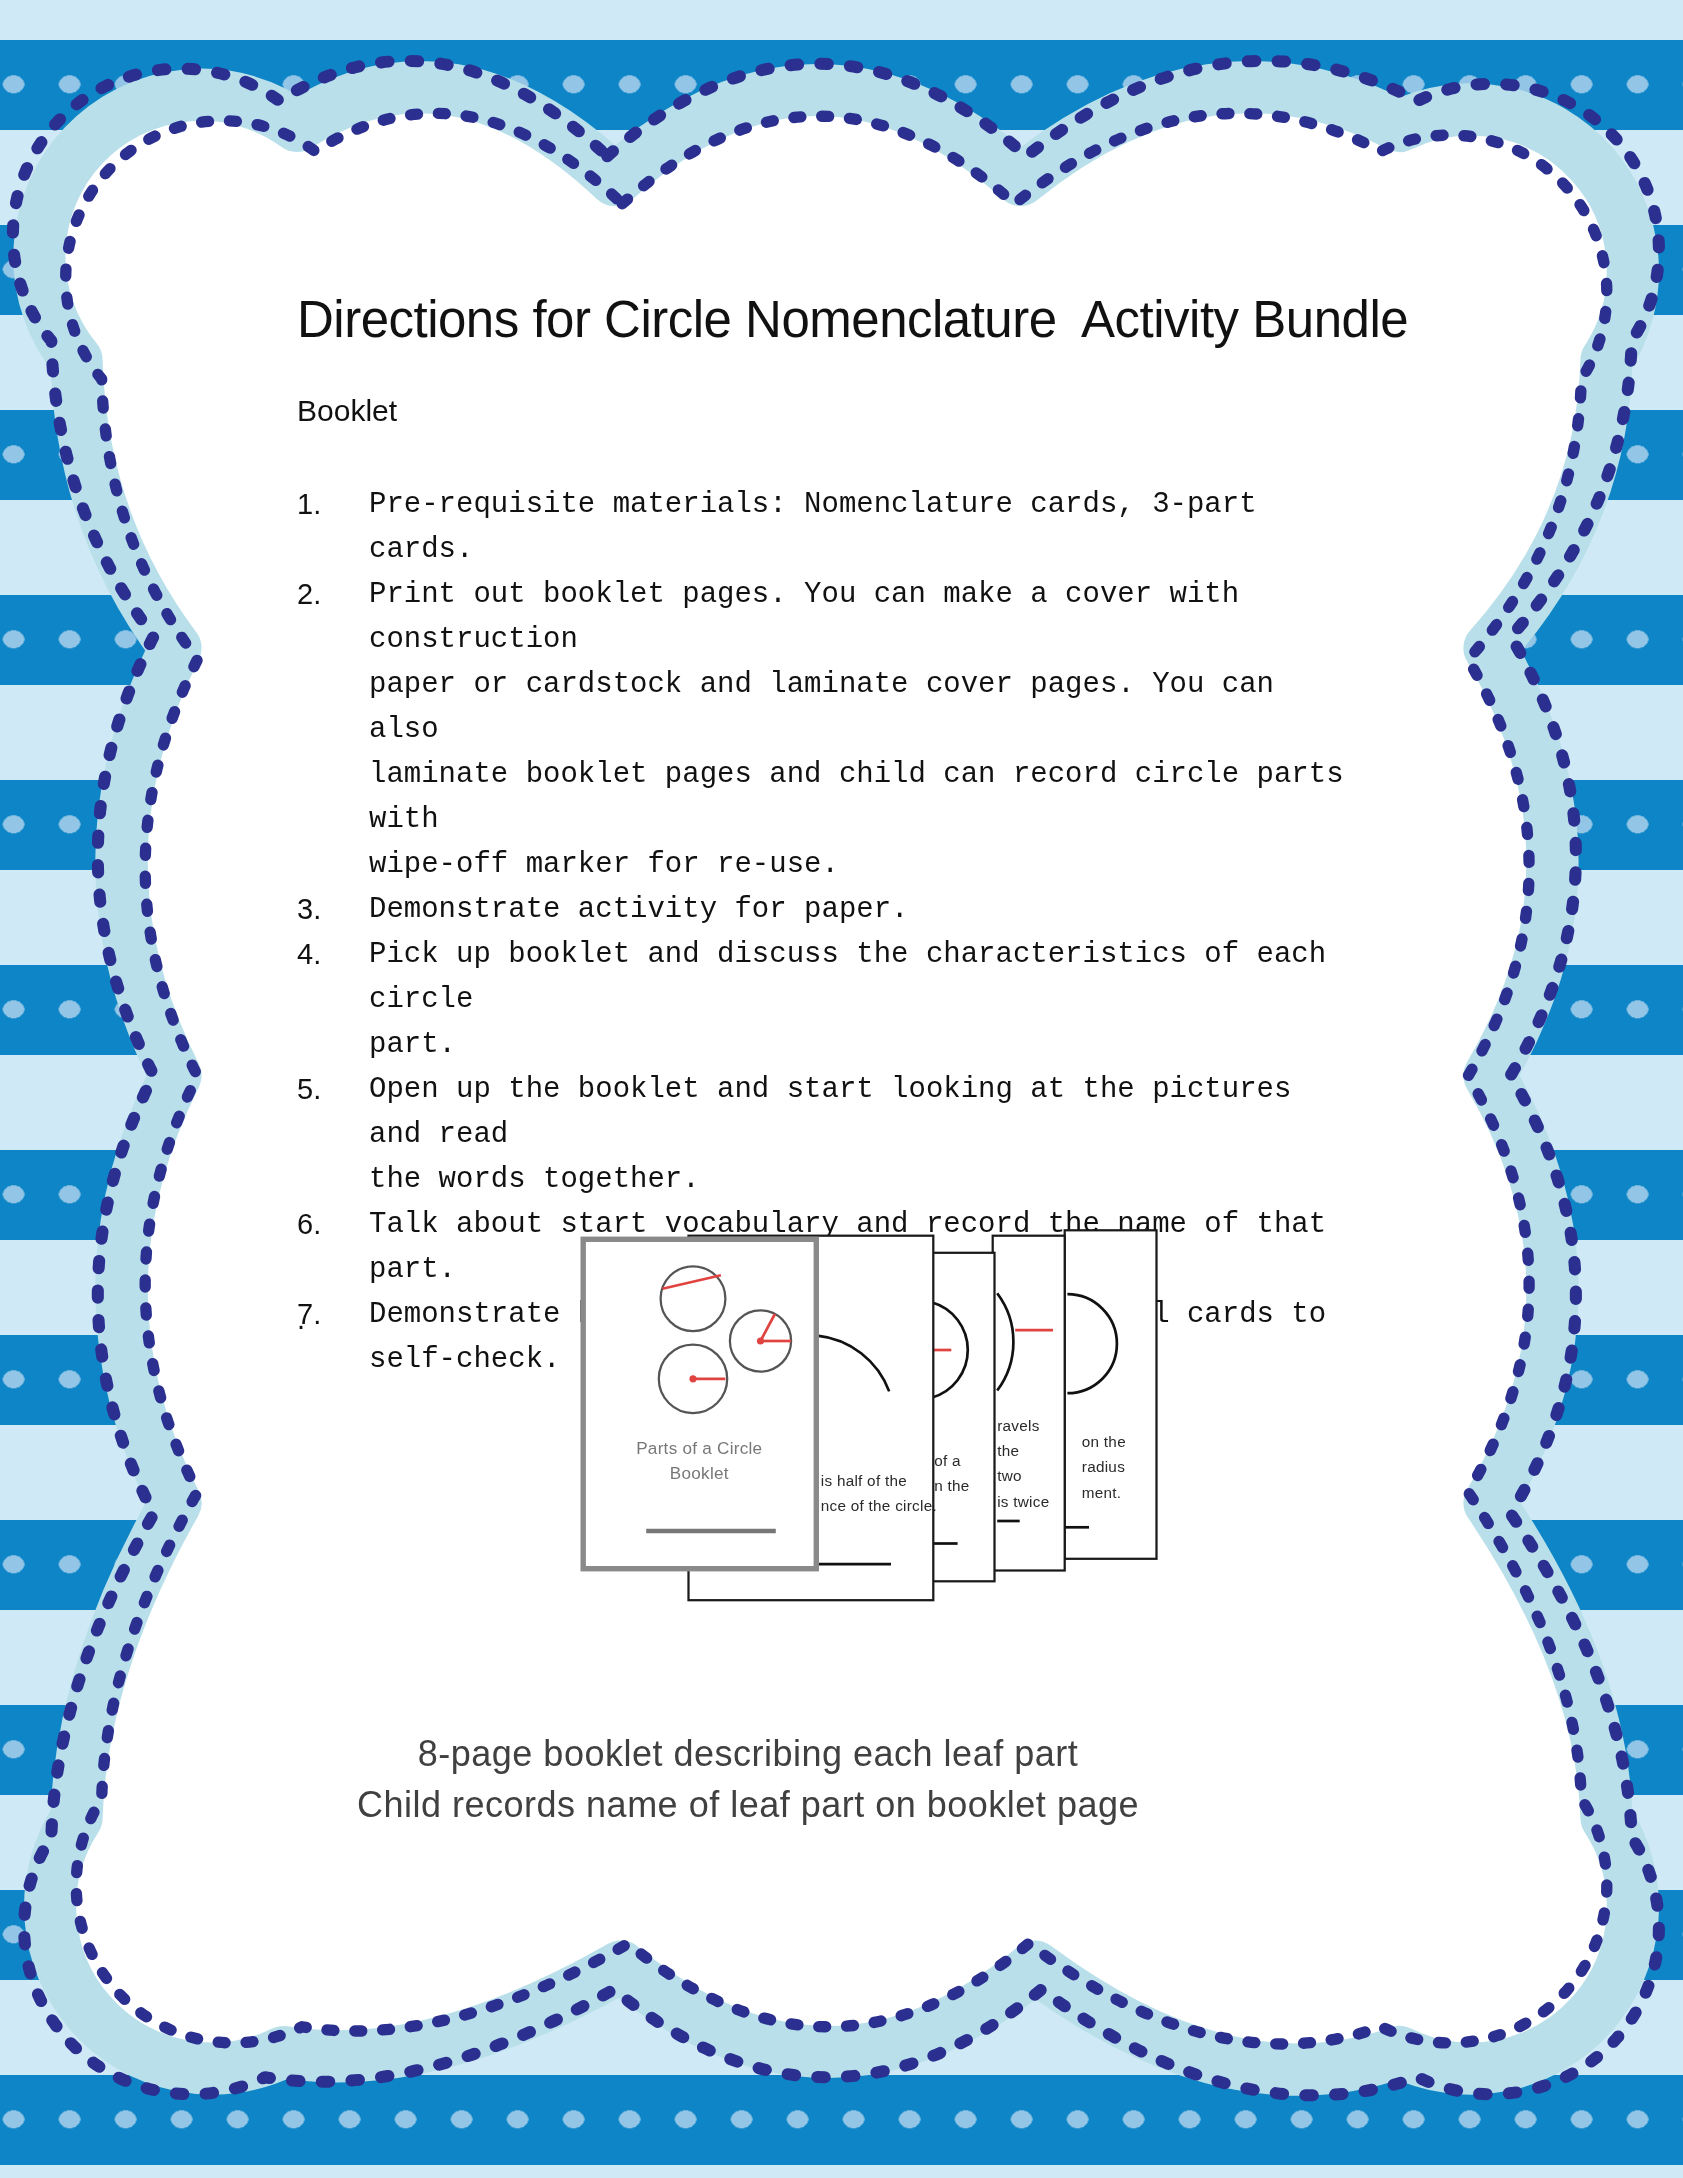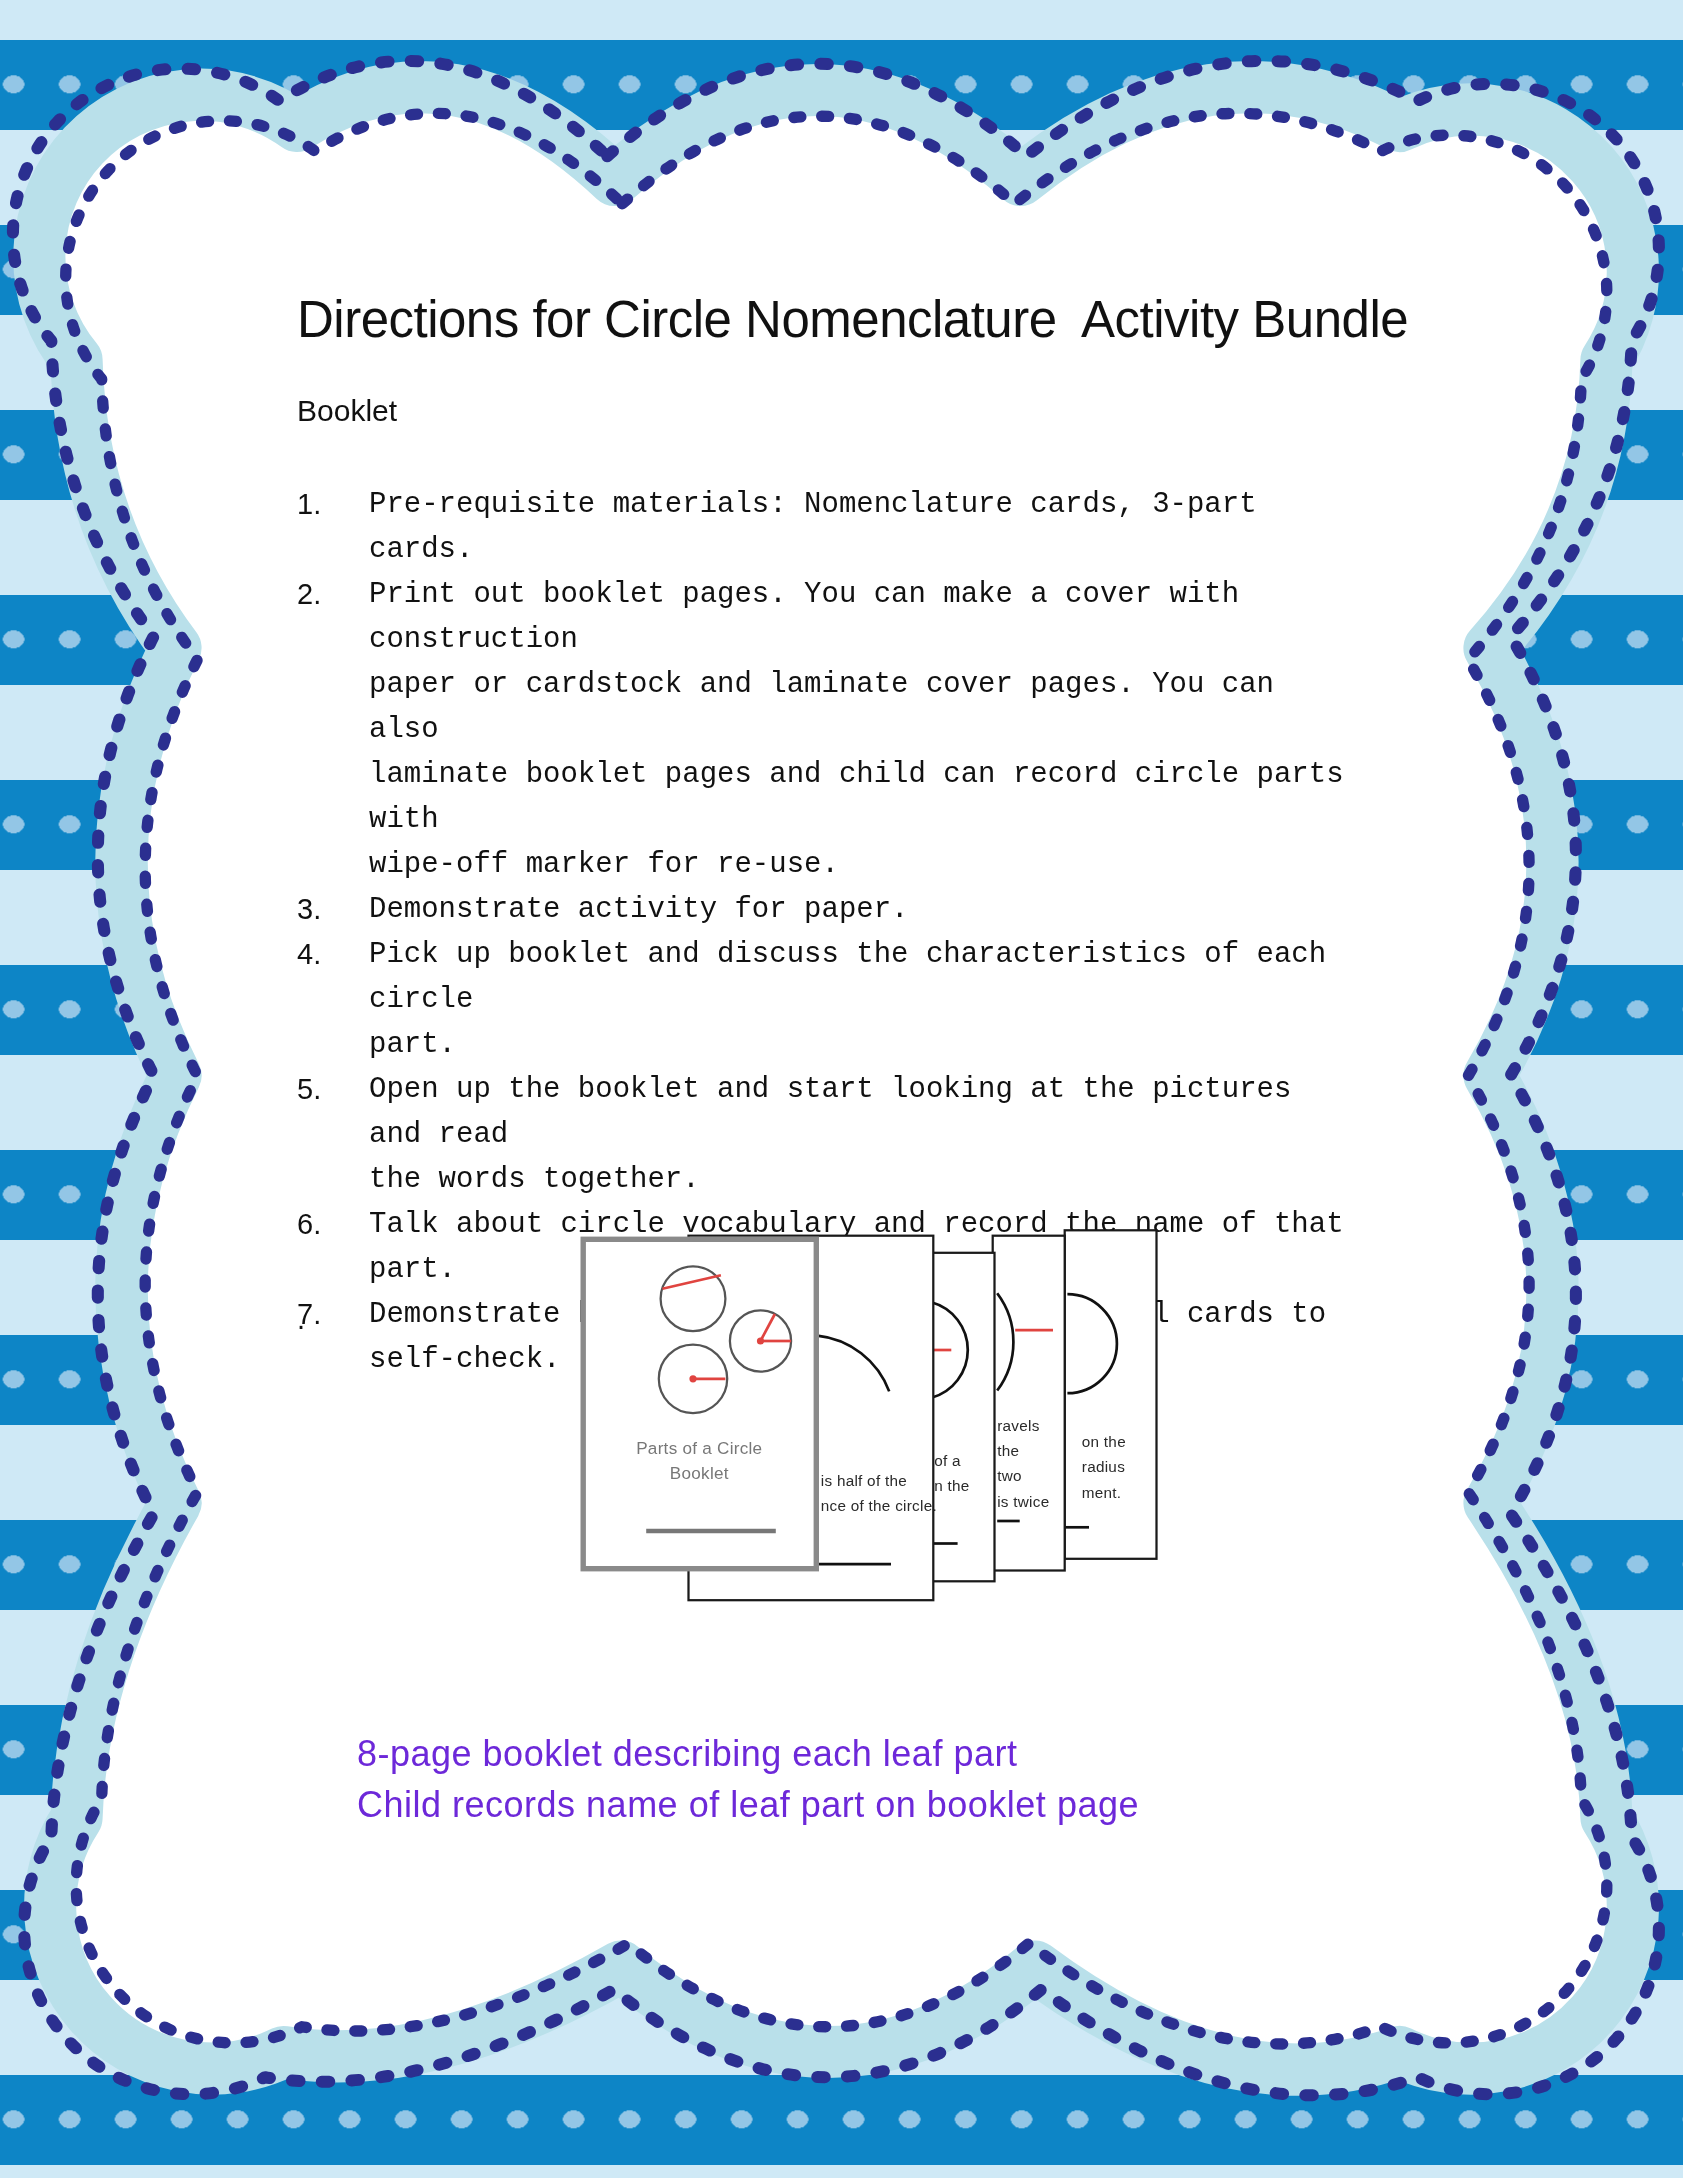--- a/index.html
+++ b/index.html
@@ -45,21 +45,21 @@
   .card{fill:#ffffff;stroke:#1a1a1a;stroke-width:2.5;}
   .card-front{fill:#ffffff;stroke:#8a8a8a;stroke-width:6;}
   .circle-outline{fill:none;stroke:#555555;stroke-width:2.5;}
   .arc{fill:none;stroke:#111111;stroke-width:3;}
   .redline{fill:none;stroke:var(--red);stroke-width:3;}
   .reddot{fill:var(--red);stroke:none;}
   .card-text{font-family:"Liberation Sans", sans-serif;font-size:17px;fill:#2a2a2a;letter-spacing:0.3px;}
   .card-title{font-family:"Liberation Sans", sans-serif;font-size:19px;fill:#777777;text-anchor:middle;letter-spacing:0.3px;}
   .write-line{fill:none;stroke:#111111;stroke-width:3;}
   .front-line{fill:none;stroke:#777777;stroke-width:5;}
-  #caption{left:357px;top:1728px;font-size:36px;line-height:51px;letter-spacing:0.5px;color:#6d28d9;}
+  #caption{left:357px;top:1728px;font-size:36px;line-height:51px;letter-spacing:0.5px;color:#404040;text-align:center;}
   #copyright{right:21.6px;top:2127px;font-size:38px;letter-spacing:-0.5px;color:#000000;}
 </style>
 </head>
 <body>
 
 <svg id="frame" width="1683" height="2178" viewBox="0 0 1870 2420">
   <defs>
     <path id="framePath" d="
       M 683 200
       Q 908 0 1134 200
@@ -115,21 +115,21 @@
       <span class="step-text">Pick up booklet and discuss the characteristics of each circle
 part.</span>
     </div>
     <div class="step">
       <span class="step-num">5.</span>
       <span class="step-text">Open up the booklet and start looking at the pictures and read
 the words together.</span>
     </div>
     <div class="step">
       <span class="step-num">6.</span>
-      <span class="step-text">Talk about circle vocabulary and record the name of that part.</span>
+      <span class="step-text">Talk about start vocabulary and record the name of that part.</span>
     </div>
     <div class="step">
       <span class="step-num">7.</span>
       <span class="step-text">Demonstrate how to use the 3-part card control cards to
 self-check.</span>
     </div>
   </div>
 
   <div id="stray-period" class="abs">.</div>
 

